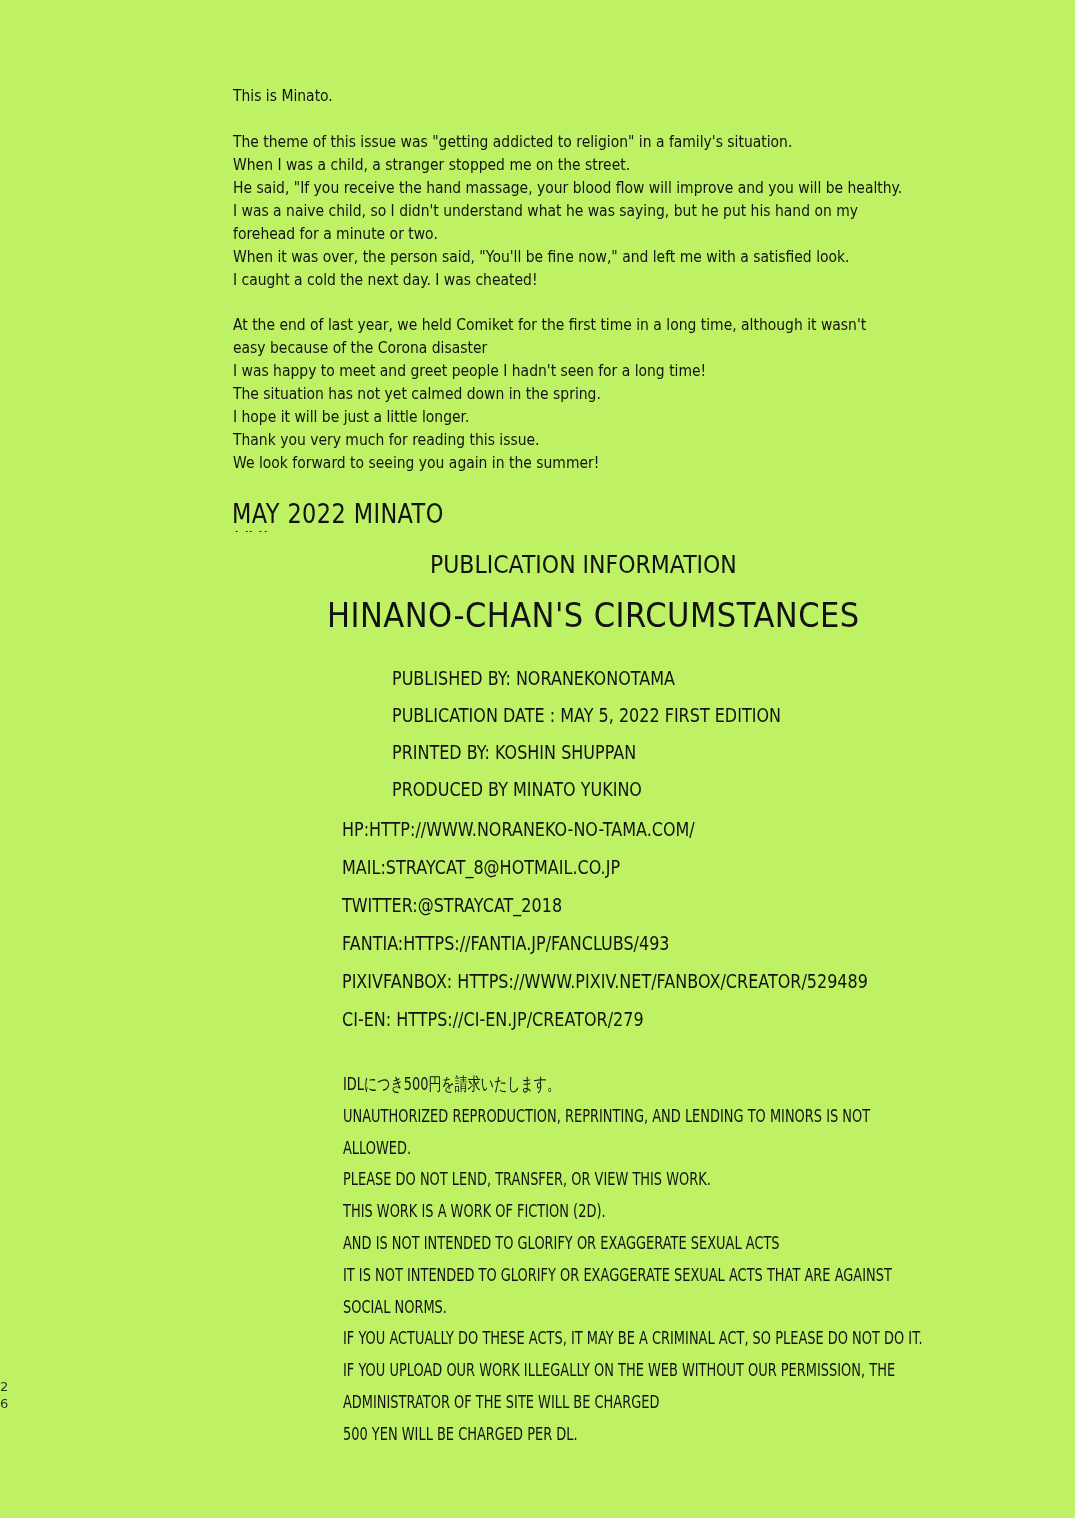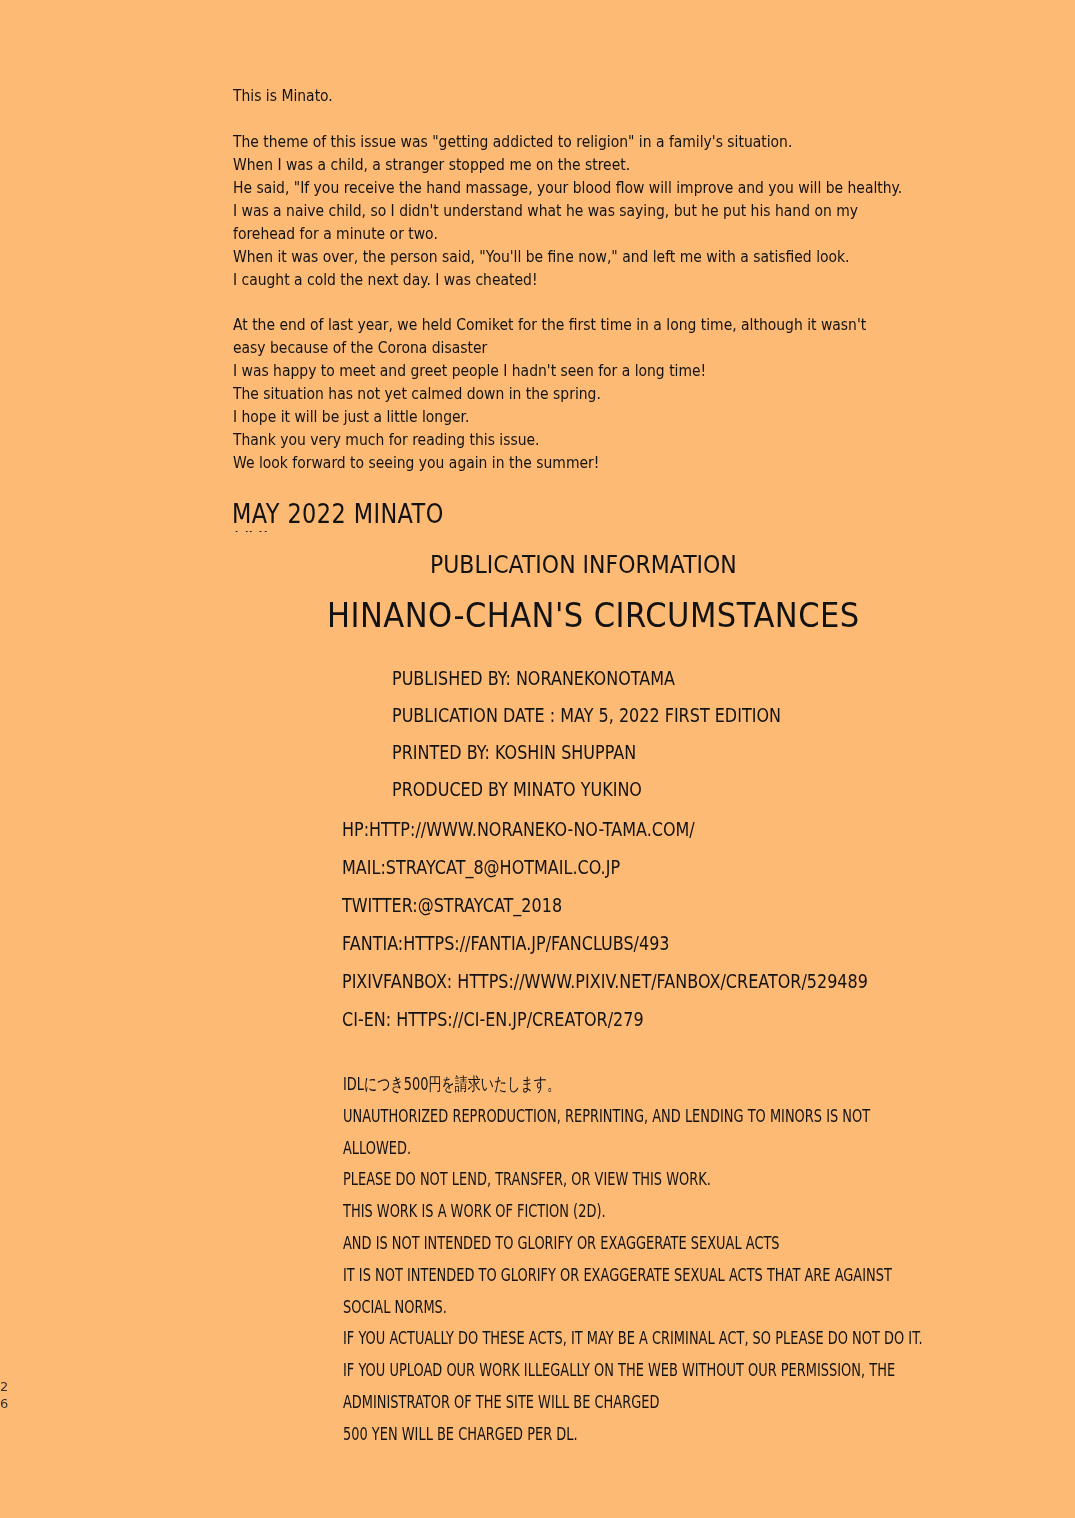--- a/index.html
+++ b/index.html
@@ -4,21 +4,21 @@
 <style>
   html, body {
     margin: 0;
     padding: 0;
     background: #ffffff;
   }
   .page {
     position: relative;
     width: 1075px;
     height: 1518px;
-    background: #fdba74;
+    background: #bef264;
     color: #121212;
     font-family: "DejaVu Sans", sans-serif;
     overflow: hidden;
   }
   .pre { white-space: pre; }
 
   .body-text {
     font-size: 16px;
     line-height: 23px;
     transform: scaleX(0.87);

